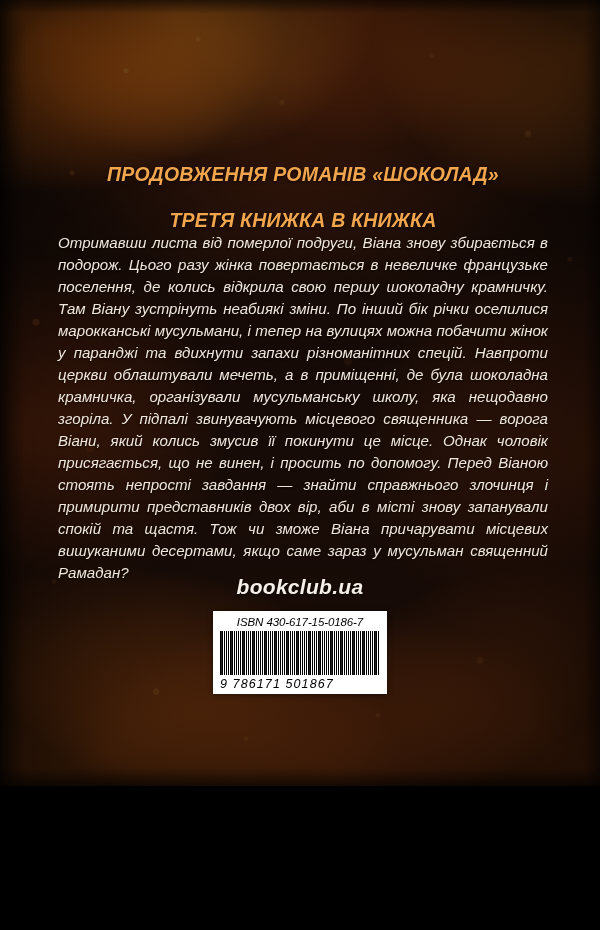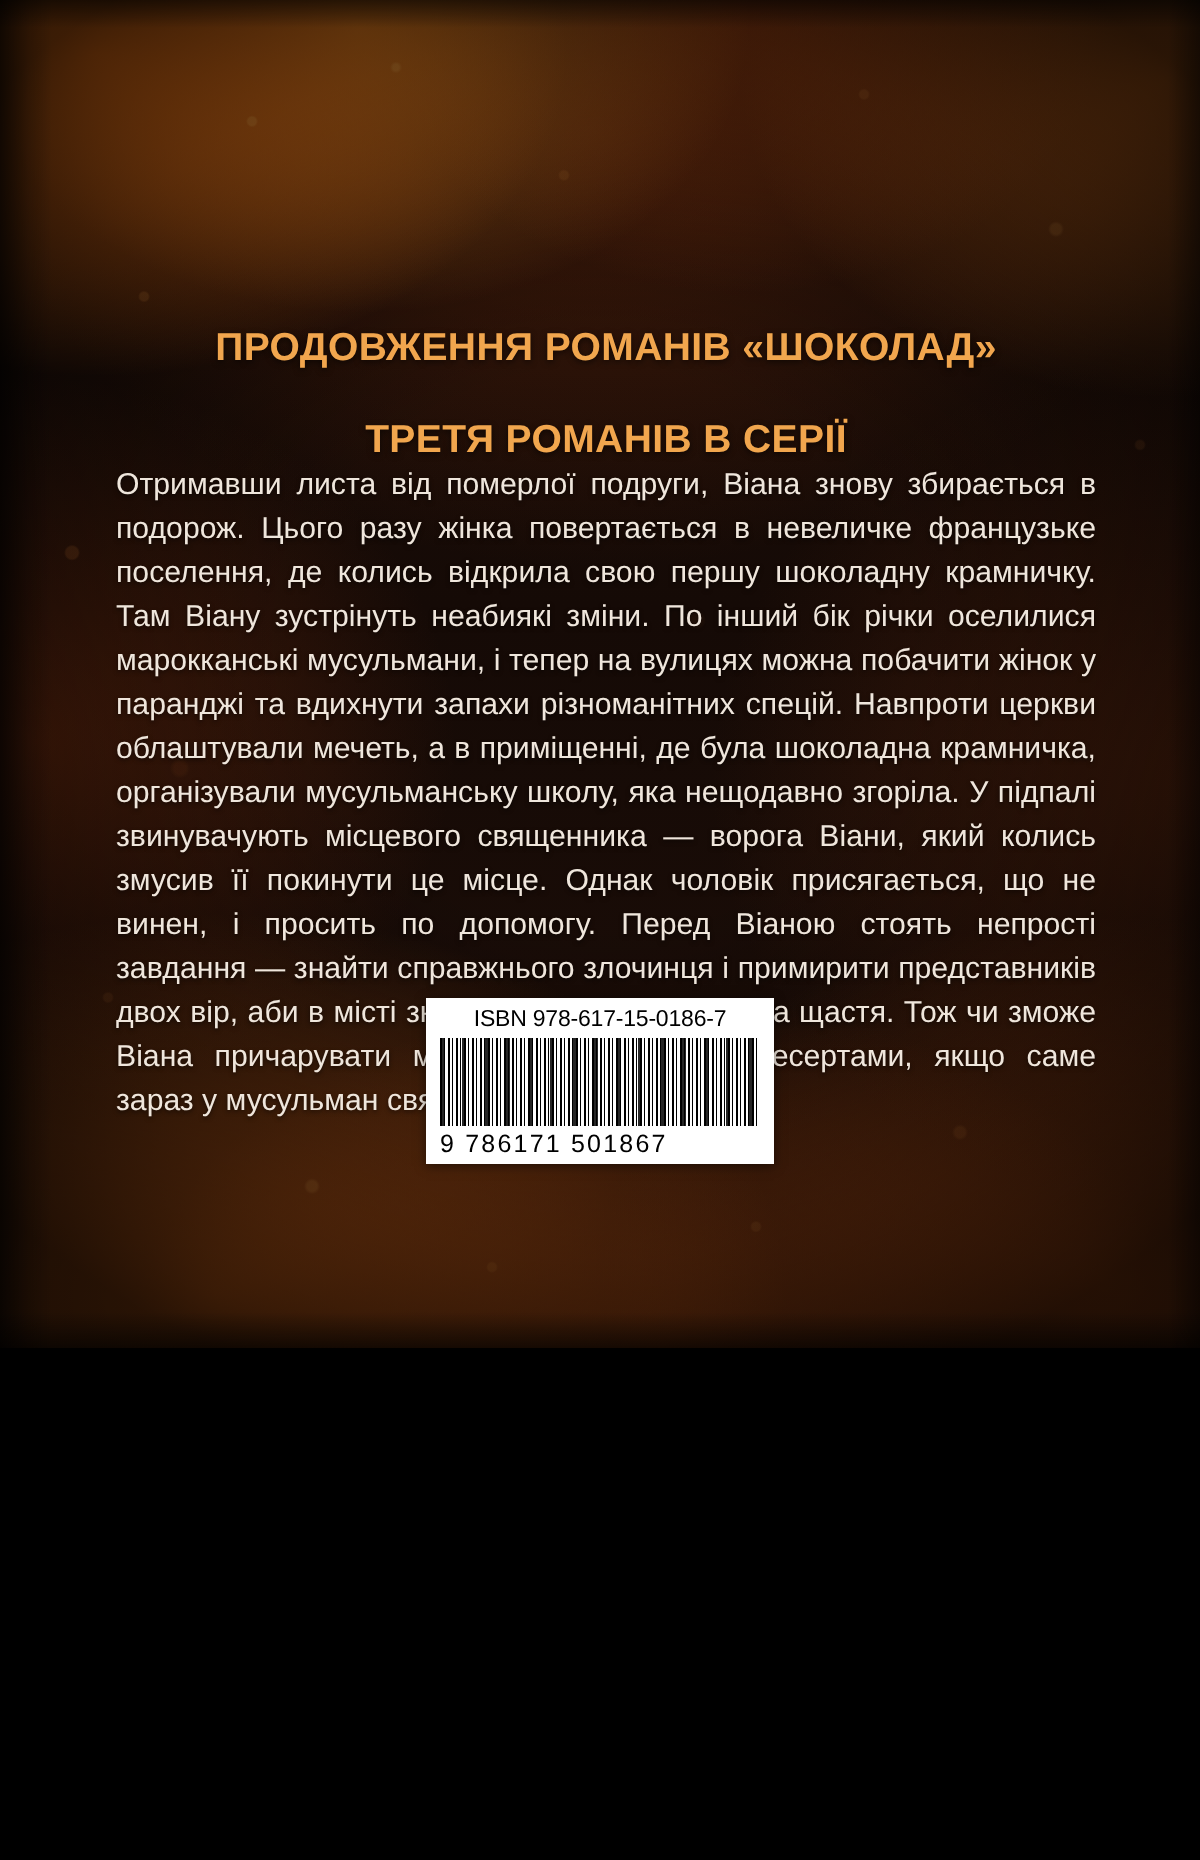--- a/index.html
+++ b/index.html
@@ -9,23 +9,24 @@
   }
   body {
     width: 600px;
     height: 930px;
     font-family: "Liberation Sans", sans-serif;
     overflow: hidden;
   }
   .cover {
     position: relative;
     width: 600px;
-    height: 674px;
+    height: 786px;
     overflow: hidden;
     background: #14532d;
+    font-style: italic;
   }
   
   .bg-base {
     position: absolute;
     inset: 0;
     background:
       radial-gradient(ellipse 380px 260px at 8% 4%, rgba(255,120,20,0.85), rgba(255,90,15,0.0) 62%),
       radial-gradient(ellipse 300px 220px at 30% 2%, rgba(255,160,40,0.55), rgba(200,80,10,0.0) 65%),
       radial-gradient(ellipse 260px 200px at 62% 1%, rgba(190,80,20,0.45), rgba(120,45,10,0.0) 70%),
       radial-gradient(ellipse 320px 240px at 97% 6%, rgba(255,130,30,0.55), rgba(150,55,12,0.0) 66%),
@@ -199,24 +200,25 @@
   <div class="bg-vignette"></div>
   <div class="spine-shadow"></div>
   <div class="edge-top"></div>
   <div class="edge-bottom"></div>
   <div class="edge-right"></div>
 
   <div class="content">
     <div class="series-note">
       <span>ПРОДОВЖЕННЯ РОМАНІВ «ШОКОЛАД»</span>
     </div>
-    <div class="series-third">ТРЕТЯ РОМАНІВ В СЕРІЇ</div>
+    <div class="series-third">ТРЕТЯ КНИЖКА В КНИЖКА</div>
     <div class="blurb">Отримавши листа від померлої подруги, Віана знову збирається в подорож. Цього разу жінка повертається в невеличке французьке поселення, де колись відкрила свою першу шоколадну крамничку. Там Віану зустрінуть неабиякі зміни. По інший бік річки оселилися марокканські мусульмани, і тепер на вулицях можна побачити жінок у паранджі та вдихнути запахи різноманітних спецій. Навпроти церкви облаштували мечеть, а в приміщенні, де була шоколадна крамничка, організували мусульманську школу, яка нещодавно згоріла. У підпалі звинувачують місцевого священника — ворога Віани, який колись змусив її покинути це місце. Однак чоловік присягається, що не винен, і просить по допомогу. Перед Віаною стоять непрості завдання — знайти справжнього злочинця і примирити представників двох вір, аби в місті знову запанували спокій та щастя. Тож чи зможе Віана причарувати місцевих вишуканими десертами, якщо саме зараз у мусульман священний Рамадан?</div>
   </div>
 
   <div class="footer">
+    <div class="site">bookclub.ua</div>
     <div class="barcode-box">
-      <div class="isbn-text">ISBN 978-617-15-0186-7</div>
+      <div class="isbn-text">ISBN 430-617-15-0186-7</div>
       <div class="bars"></div>
       <div class="barcode-digits">9 786171 501867</div>
     </div>
   </div>
 </div>
 
 </body></html>

